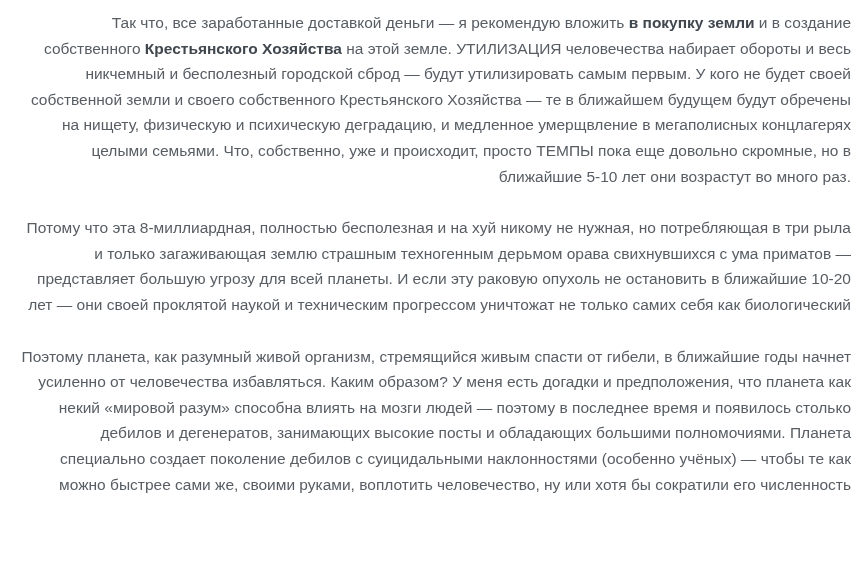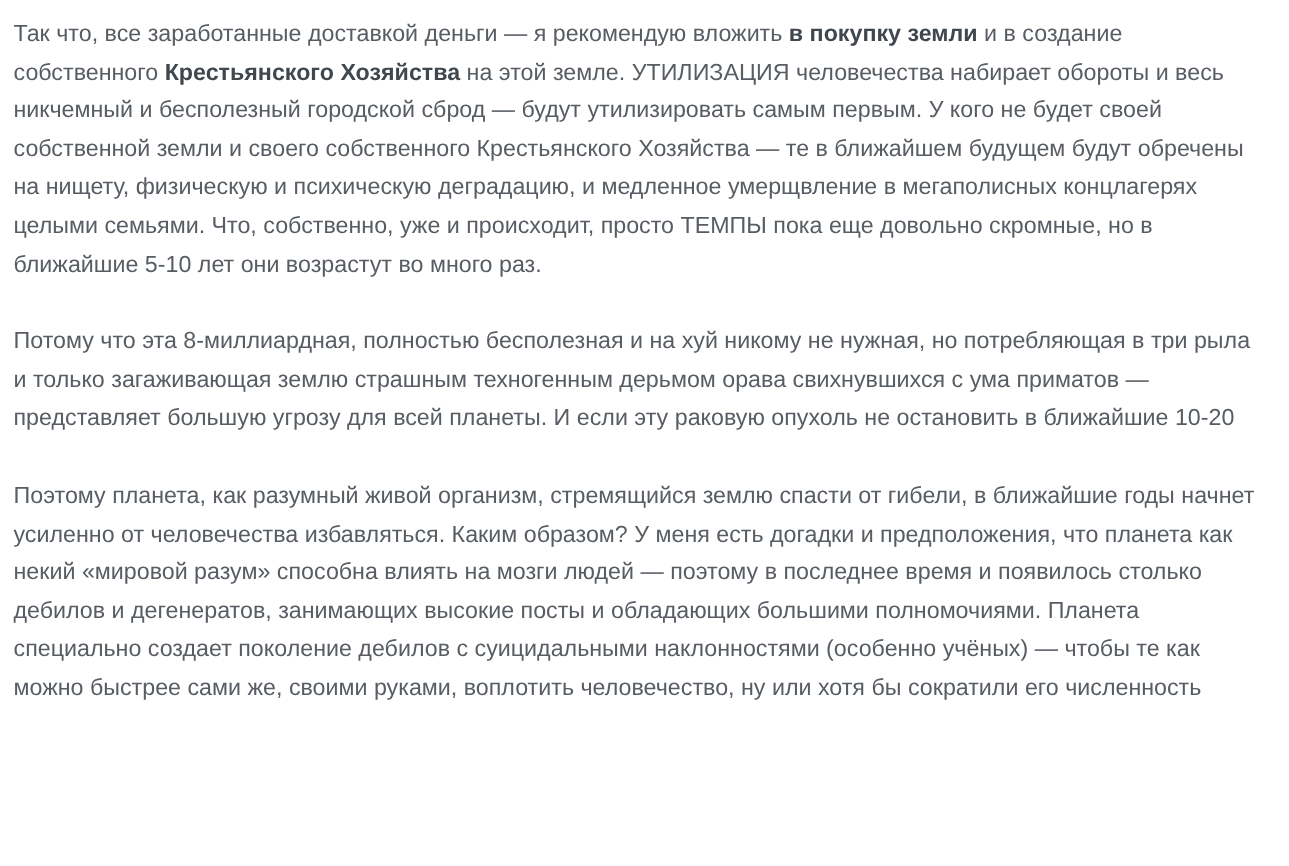--- a/index.html
+++ b/index.html
@@ -22,20 +22,21 @@
   .para{
     margin:0 0 26px 0;
   }
   .para:last-child{margin-bottom:0;}
   .line{
     font-size:15.5px;
     line-height:25.6px;
     color:var(--text-color);
     white-space:nowrap;
     letter-spacing:0;
+    text-align:right;
   }
   .line strong{
     font-weight:700;
     color:var(--bold-color);
   }
 </style>
 </head>
 <body>
 
 <main class="article">
@@ -45,22 +46,23 @@
       <div class="line">никчемный и бесполезный городской сброд — будут утилизировать самым первым. У кого не будет своей</div>
       <div class="line">собственной земли и своего собственного Крестьянского Хозяйства — те в ближайшем будущем будут обречены</div>
       <div class="line">на нищету, физическую и психическую деградацию, и медленное умерщвление в мегаполисных концлагерях</div>
       <div class="line">целыми семьями. Что, собственно, уже и происходит, просто ТЕМПЫ пока еще довольно скромные, но в</div>
       <div class="line">ближайшие 5-10 лет они возрастут во много раз.</div>
     </div>
     <div class="para">
       <div class="line">Потому что эта 8-миллиардная, полностью бесполезная и на хуй никому не нужная, но потребляющая в три рыла</div>
       <div class="line">и только загаживающая землю страшным техногенным дерьмом орава свихнувшихся с ума приматов —</div>
       <div class="line">представляет большую угрозу для всей планеты. И если эту раковую опухоль не остановить в ближайшие 10-20</div>
+      <div class="line">лет — они своей проклятой наукой и техническим прогрессом уничтожат не только самих себя как биологический</div>
     </div>
     <div class="para">
-      <div class="line">Поэтому планета, как разумный живой организм, стремящийся землю спасти от гибели, в ближайшие годы начнет</div>
+      <div class="line">Поэтому планета, как разумный живой организм, стремящийся живым спасти от гибели, в ближайшие годы начнет</div>
       <div class="line">усиленно от человечества избавляться. Каким образом? У меня есть догадки и предположения, что планета как</div>
       <div class="line">некий «мировой разум» способна влиять на мозги людей — поэтому в последнее время и появилось столько</div>
       <div class="line">дебилов и дегенератов, занимающих высокие посты и обладающих большими полномочиями. Планета</div>
       <div class="line">специально создает поколение дебилов с суицидальными наклонностями (особенно учёных) — чтобы те как</div>
       <div class="line">можно быстрее сами же, своими руками, воплотить человечество, ну или хотя бы сократили его численность</div>
     </div>
   </main>
 
 </body></html>

